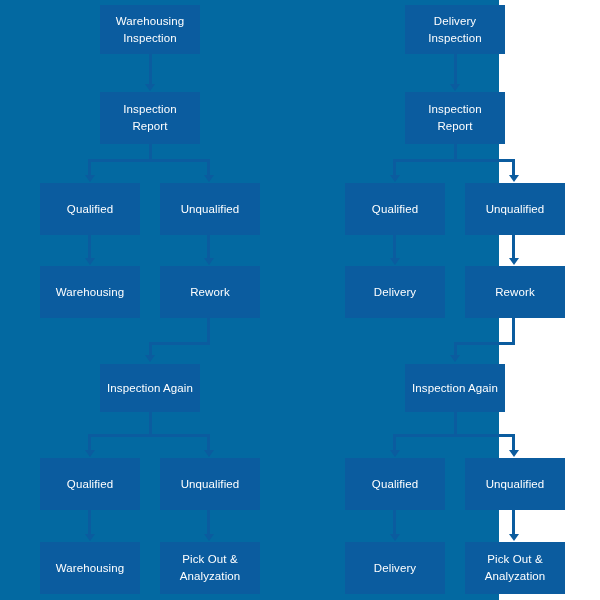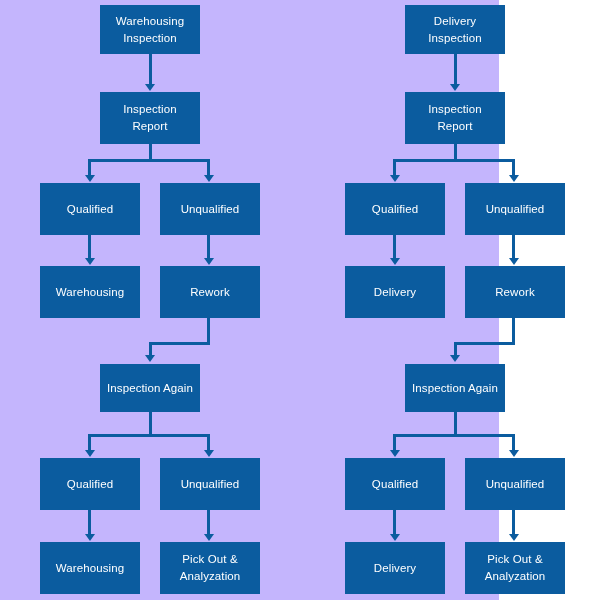--- a/index.html
+++ b/index.html
@@ -11,21 +11,21 @@
   body {
     width: 600px;
     height: 600px;
     font-family: "Liberation Sans", sans-serif;
     overflow: hidden;
   }
   #canvas {
     position: relative;
     width: 499px;
     height: 600px;
-    background: #c4b5fd;
+    background: #0369a1;
   }
   .node {
     position: absolute;
     background: #0b5c9f;
     color: #ffffff;
     display: flex;
     flex-direction: column;
     align-items: center;
     justify-content: center;
     text-align: center;

